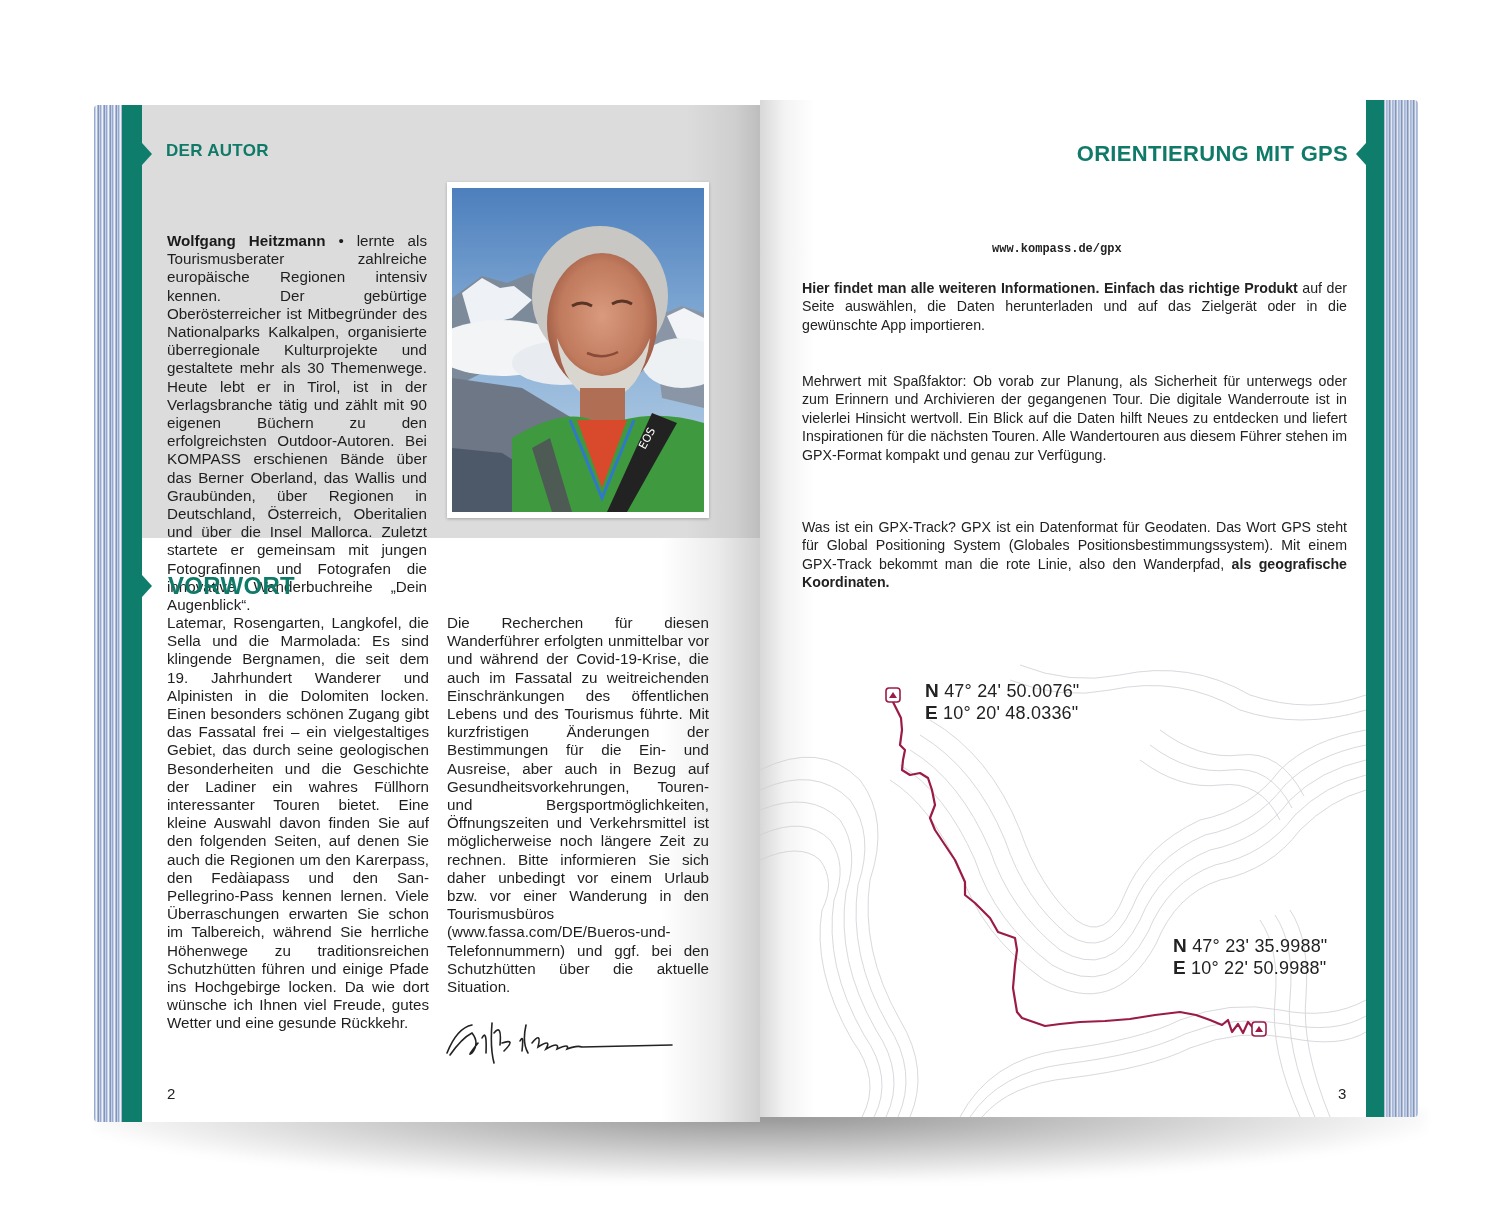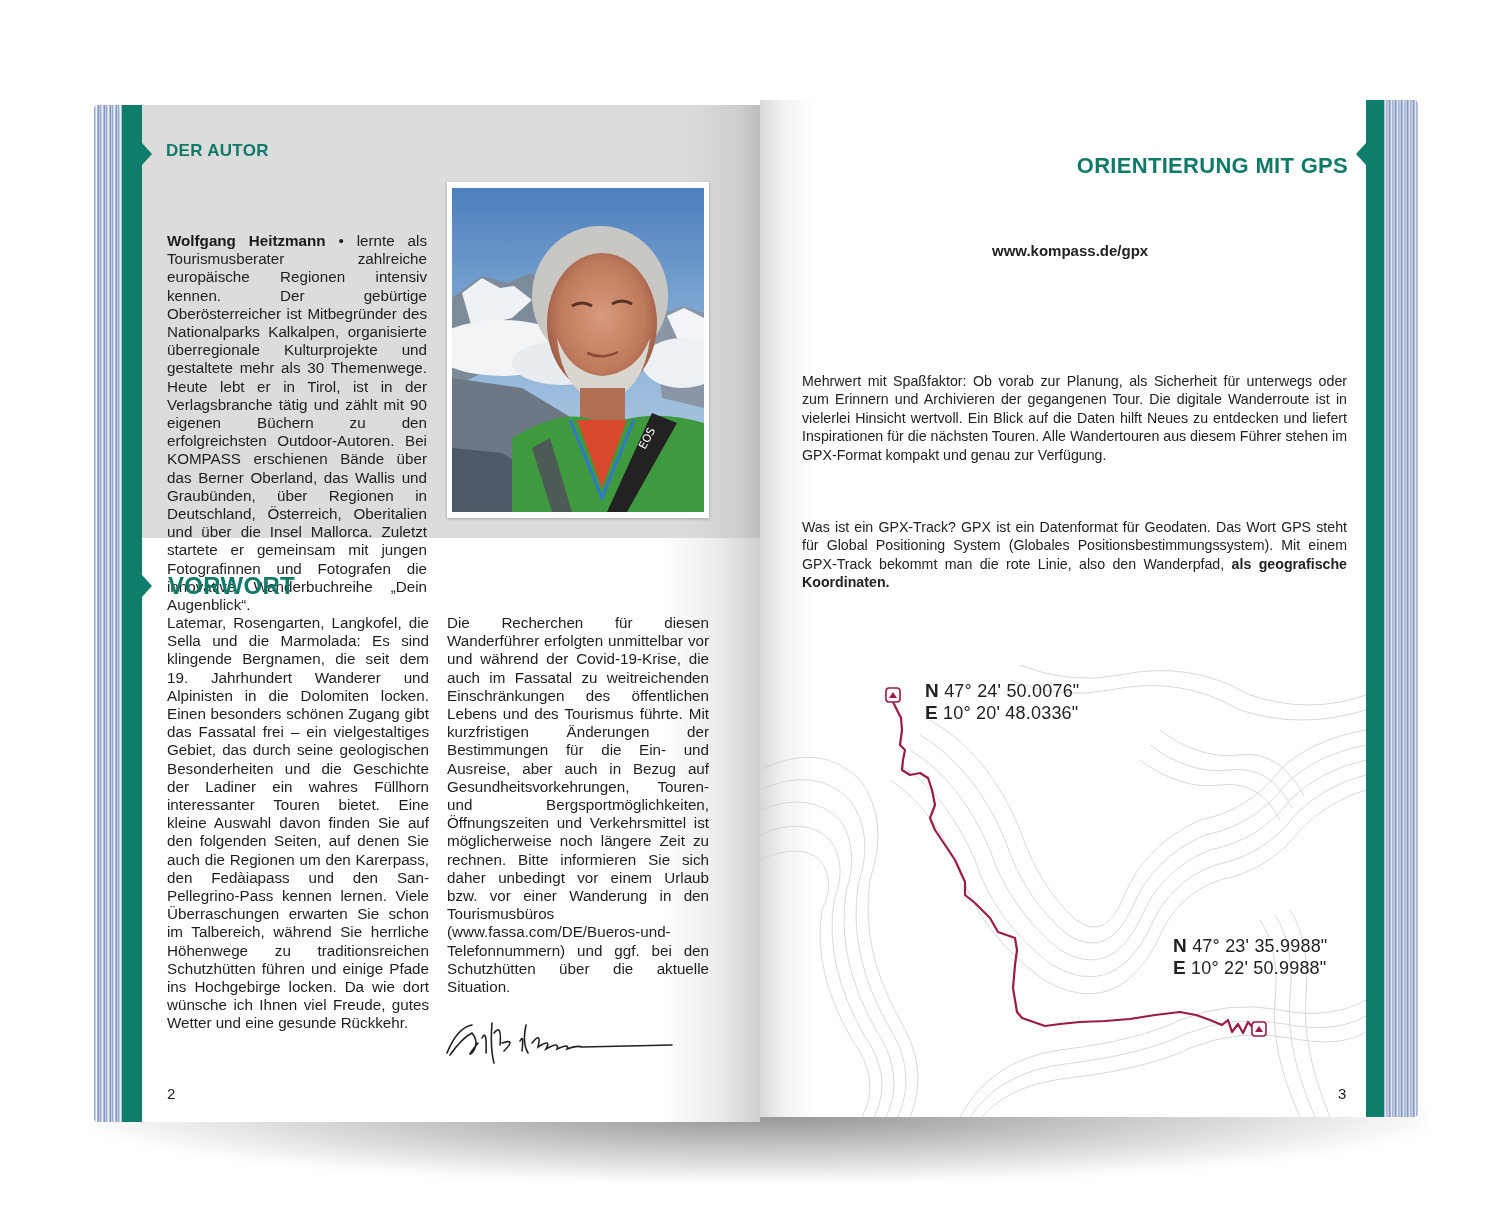--- a/index.html
+++ b/index.html
@@ -73,21 +73,21 @@
     background: #ffffff; box-shadow: 0 1px 3px rgba(0,0,0,0.25); padding: 6px 5px 6px 5px;
   }
   .photo { width: 100%; height: 100%; overflow: hidden; position: relative; }
 
   .page-number { position: absolute; font-family: "Liberation Sans", sans-serif; font-size: 15px; color: #222; }
 
   .gps-text {
     position: absolute; font-family: "Liberation Sans", "DejaVu Sans", sans-serif;
     font-size: 14.2px; line-height: 18.4px; color: #222; text-align: justify;
   }
-  .gps-link { position: absolute; font-family: Liberation Sans, sans-serif; font-weight: bold; font-size: 15px; color: #222; }
+  .gps-link { position: absolute; font-family: Liberation Mono, monospace; font-weight: bold; font-size: 12px; color: #222; }
 
   .coord {
     position: absolute; font-family: "Liberation Sans", "DejaVu Sans", sans-serif;
     font-size: 18px; line-height: 22px; color: #222; letter-spacing: 0.2px;
   }
   .coord b { font-weight: bold; font-size: 19px; }
 
   .map { position: absolute; left: 0; top: 520px; width: 606px; height: 497px; }
   .signature { position: absolute; left: 300px; top: 908px; width: 260px; height: 60px; }
 </style>
@@ -173,26 +173,30 @@
 
   <svg class="signature" viewBox="0 0 260 60" xmlns="http://www.w3.org/2000/svg">
     <title>Wolf Heitzmann</title>
     <path d="M5,40 Q15,15 30,12 M8,42 Q20,25 30,20 Q38,30 30,40 Q24,45 36,30 M40,25 Q45,15 44,40 M50,10 Q48,35 52,50 M52,20 Q60,10 58,32 M60,30 Q75,25 62,38 M78,28 Q82,20 80,38 M84,12 Q80,30 86,40 M90,30 Q100,18 96,34 Q110,25 104,36 Q118,28 115,36 Q128,30 125,36 Q135,32 140,34 L230,32" stroke="#222" stroke-width="1.6" fill="none" stroke-linecap="round"></path>
   </svg>
 
   <div class="page-number" style="left:25px; top:980px;">2</div>
 </div>
 
 <div class="page-right">
-  <div class="section-title" style="right:18px; top:41px; font-size:22px; text-align:right;margin-top:12px;">ORIENTIERUNG MIT GPS</div>
+  <div class="section-title" style="right:18px; top:41px; font-size:22px; text-align:right;">ORIENTIERUNG MIT GPS</div>
   <div class="arrow-left-mark" style="right:0; top:43px;"></div>
 
 
   <div class="gps-link" style="left:232px; top:142px;">www.kompass.de/gpx</div>
 
+  <div class="gps-text" style="left:42px; top:179px; width:545px;">
+    <b>Hier findet man alle weiteren Informationen. Einfach das richtige Produkt</b>
+    <span>auf der Seite auswählen, die Daten herunterladen und auf das Zielgerät oder in die gewünschte App importieren.</span>
+  </div>
 
   <div class="gps-text" style="left:42px; top:272px; width:545px;">Mehrwert mit Spaßfaktor: Ob vorab zur Planung, als Sicherheit für unterwegs oder zum Erinnern und Archivieren der gegangenen Tour. Die digitale Wanderroute ist in vielerlei Hinsicht wertvoll. Ein Blick auf die Daten hilft Neues zu entdecken und liefert Inspirationen für die nächsten Touren. Alle Wandertouren aus diesem Führer stehen im GPX-Format kompakt und genau zur Verfügung.</div>
 
   <div class="gps-text" style="left:42px; top:418px; width:545px;">
     <span>Was ist ein GPX-Track? GPX ist ein Datenformat für Geodaten. Das Wort GPS steht für Global Positioning System (Globales Positionsbestimmungssystem). Mit einem GPX-Track bekommt man die rote Linie, also den Wanderpfad,</span>
     <b>als geografische Koordinaten.</b>
   </div>
 
   <svg class="map" viewBox="0 0 606 497" xmlns="http://www.w3.org/2000/svg">
     <g stroke="#cfcfd6" stroke-width="0.9" fill="none" opacity="0.9">

